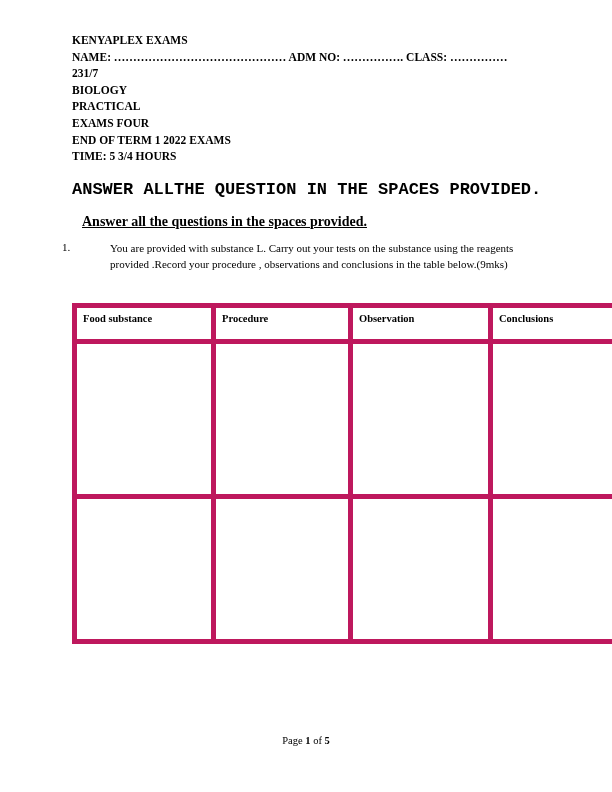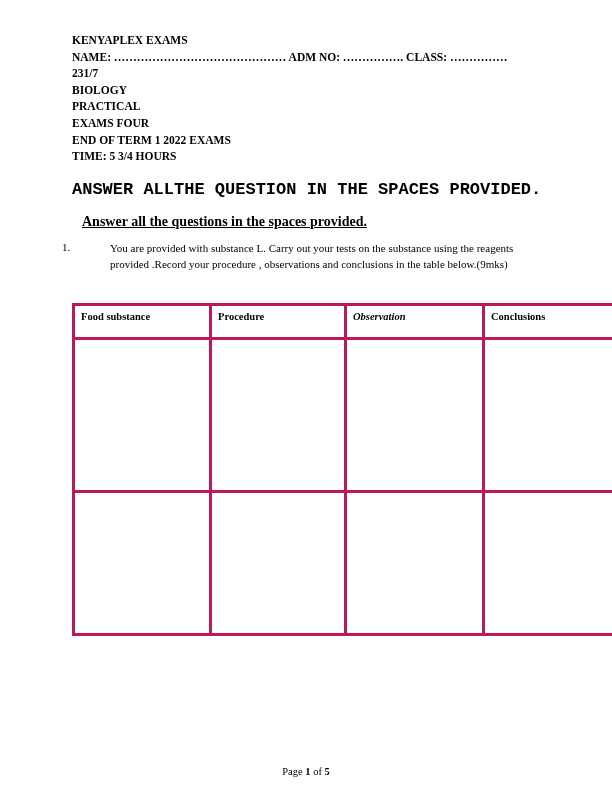--- a/index.html
+++ b/index.html
@@ -73,40 +73,40 @@
   }
   table.ftable {
     position: absolute;
     left: 72px;
     top: 303px;
     width: 482px;
     border-collapse: collapse;
     table-layout: fixed;
   }
   table.ftable td {
-    border: 3px solid #be185d;
+    border: 5px solid #be185d;
     vertical-align: top;
     padding: 5px 6px 0 6px;
     font-size: 10.5px;
     font-weight: bold;
   }
   table.ftable td.body-cell {
     font-weight: normal;
   }
   .col1 { width: 122px; }
   .col2 { width: 120px; }
-  .col3 { width: 123px; font-style: italic; }
+  .col3 { width: 123px; }
   .col4 { width: 117px; }
   .hdr-row td { height: 26px; }
   .row-a td { height: 145px; }
   .row-b td { height: 135px; }
   .footer {
     position: absolute;
     left: 0;
-    top: 766px;
+    top: 735px;
     width: 612px;
     text-align: center;
     font-size: 10.5px;
   }
   .footer b { font-weight: bold; }
 </style>
 </head>
 <body>
 
 <div class="page">

